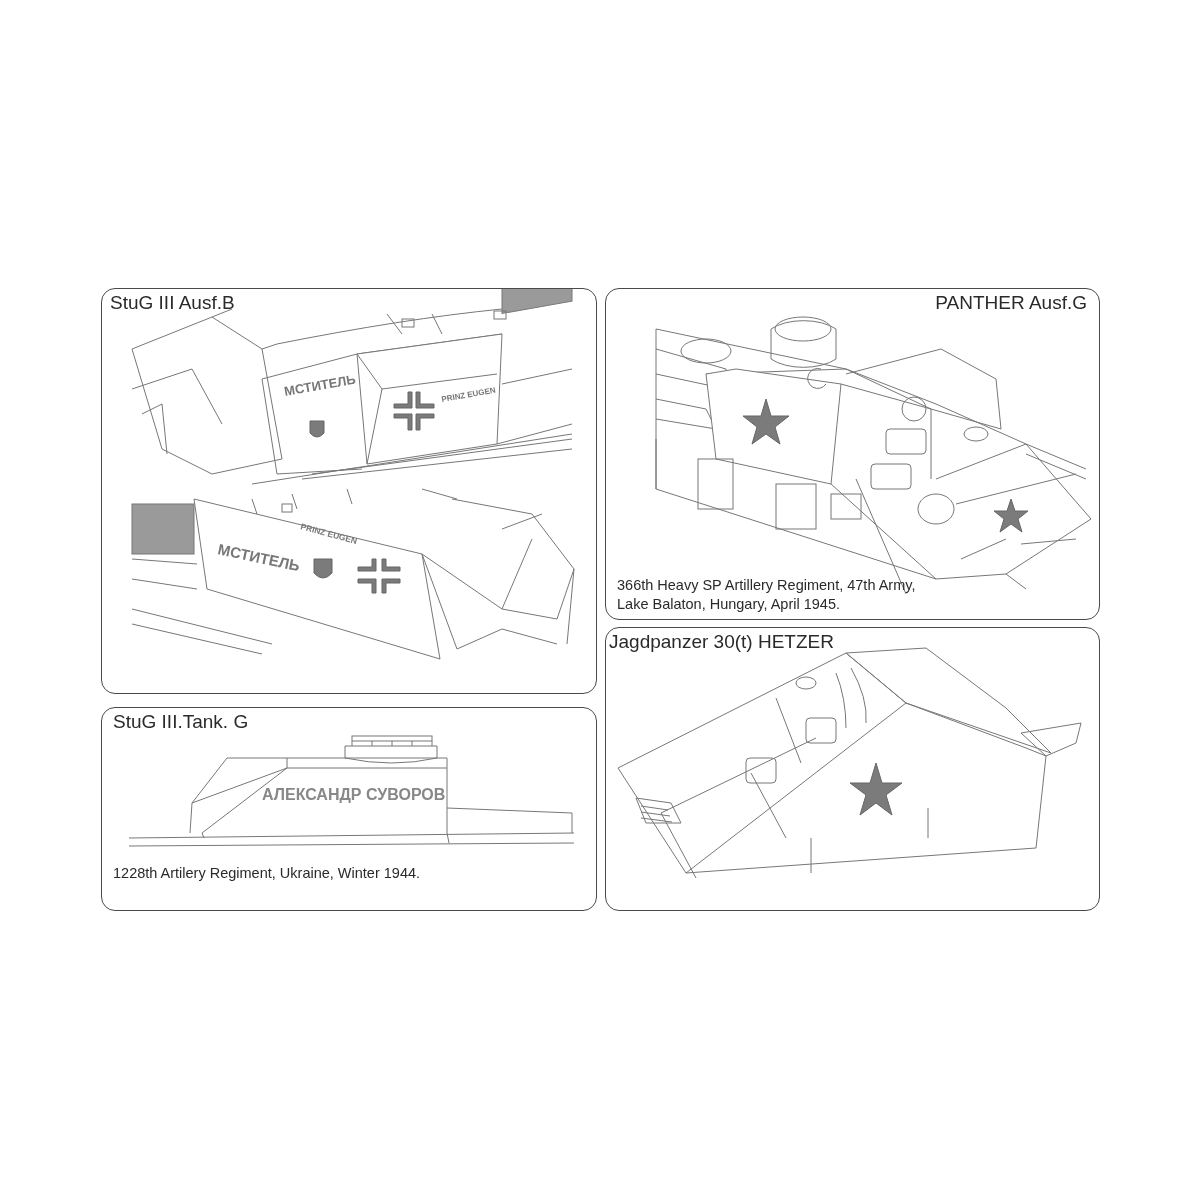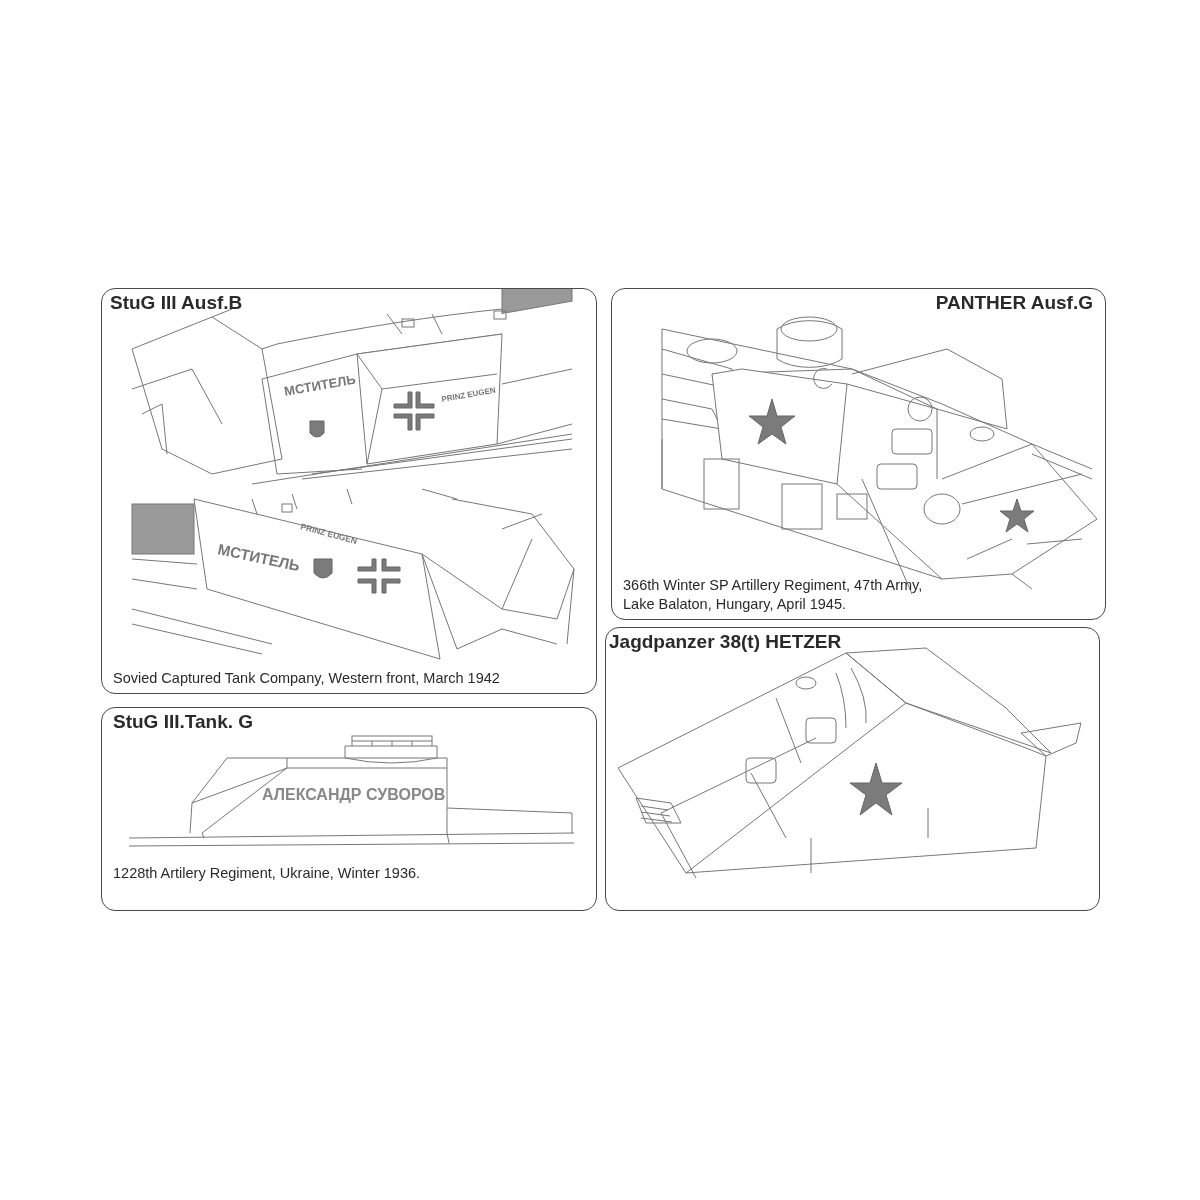--- a/index.html
+++ b/index.html
@@ -1,18 +1,18 @@
 <!DOCTYPE html>
 <html><head>
 <meta charset="utf-8">
 <style>
   html, body { margin:0; padding:0; background:#ffffff; }
   body { width:1200px; height:1200px; position:relative; overflow:hidden; font-family:"Liberation Sans", sans-serif; color:#222; }
   .panel { position:absolute; border:1.5px solid #4a4a4a; border-radius:14px; background:#fff; box-sizing:border-box; overflow:hidden; }
-  .title { position:absolute; font-weight:bold; font-size:19px; color:#2a2a2a; white-space:nowrap; }
+  .title { position:absolute; font-weight:normal; font-size:19px; color:#2a2a2a; white-space:nowrap; }
   .caption { position:absolute; font-size:14.5px; color:#2a2a2a; line-height:19px; white-space:pre; }
   svg.art { position:absolute; left:0; top:0; }
   .art line, .art path, .art polygon, .art rect, .art ellipse, .art circle, .art polyline { fill:none; stroke:#777; stroke-width:1; }
   .art .fillgray { fill:#7b7b7b; stroke:#666; }
   .art .fillwhite { fill:#fff; }
   .art .mesh { fill:#9a9a9a; stroke:#777; }
   .art text { stroke:none; }
 </style>
 </head>
 <body>
@@ -57,42 +57,41 @@
     <rect x="180" y="215" width="10" height="8"></rect>
     <text x="115" y="265" font-family="Liberation Sans, sans-serif" font-size="15" font-weight="bold" fill="#777" transform="rotate(12 115 265)">МСТИТЕЛЬ</text>
     <text x="198" y="240" font-family="Liberation Sans, sans-serif" font-size="8.5" font-weight="bold" fill="#777" transform="rotate(15 198 240)">PRINZ EUGEN</text>
     <path class="fillgray" d="M212 270 h18 v14 q-9 10 -18 0 z"></path>
     <path class="fillgray" d="M256 278 h14 v-8 h4 v12 h-18 z"></path>
     <path class="fillgray" d="M280 270 h4 v8 h14 v4 h-18 z"></path>
     <path class="fillgray" d="M256 290 h18 v14 h-4 v-10 h-14 z"></path>
     <path class="fillgray" d="M280 290 h18 v4 h-14 v10 h-4 z"></path>
   </svg>
   <div class="title" style="left:8px; top:3px;">StuG III Ausf.B</div>
-  <div class="caption" style="left:11px; top:380px;">Sovied Captured Tank Company, Western front, March 1942</div>
 </div>
 
 <div class="panel" style="left:101px; top:707px; width:496px; height:204px;">
   <svg class="art" width="496" height="204" viewBox="0 0 496 204">
     <path d="M27 130 L472 125 M27 138 L472 135"></path>
     <path d="M88 125 L90 95 L125 50 L185 50 L185 60 L90 95"></path>
     <path d="M185 50 L345 50 L345 125"></path>
     <path d="M185 60 L345 60"></path>
     <path d="M100 125 L185 60"></path>
     <path d="M345 100 L470 105 L470 125"></path>
     <path d="M243 38 L243 50 Q290 60 335 50 L335 38 Z"></path>
     <rect x="250" y="28" width="80" height="5"></rect>
     <path d="M250 33 L250 38 M270 33 L270 38 M290 33 L290 38 M310 33 L310 38 M330 33 L330 38"></path>
     <path d="M100 125 L102 130 M345 125 L347 135"></path>
     <text x="160" y="92" font-family="Liberation Sans, sans-serif" font-size="16" font-weight="bold" fill="#888">АЛЕКСАНДР СУВОРОВ</text>
   </svg>
   <div class="title" style="left:11px; top:3px;">StuG III.Tank. G</div>
-  <div class="caption" style="left:11px; top:156px;">1228th Artilery Regiment, Ukraine, Winter 1936.</div>
+  <div class="caption" style="left:11px; top:156px;">1228th Artilery Regiment, Ukraine, Winter 1944.</div>
 </div>
 
-<div class="panel" style="left:605px; top:288px; width:495px; height:332px;margin-left:6px;">
+<div class="panel" style="left:605px; top:288px; width:495px; height:332px;">
   <svg class="art" width="495" height="332" viewBox="0 0 495 332">
     <path d="M50 40 L240 80 L330 115 L420 155 L480 180"></path>
     <path d="M50 40 L50 200 L330 290 M50 200 L50 150"></path>
     <path d="M50 60 L120 80 L120 100 L50 85"></path>
     <ellipse cx="100" cy="62" rx="25" ry="12"></ellipse>
     <path d="M50 110 L100 120 L110 140 L50 130"></path>
     <path d="M100 85 L240 80 L325 120 L325 190"></path>
     <polygon class="fillwhite" points="100,85 130,80 235,95 225,195 110,170"></polygon>
     <path d="M235 95 L325 120"></path>
     <path d="M225 195 L330 290"></path>
@@ -108,34 +107,34 @@
     <path d="M215 80 A10 10 0 1 0 220 95"></path>
     <ellipse cx="308" cy="120" rx="12" ry="12"></ellipse>
     <rect x="92" y="170" width="35" height="50"></rect>
     <rect x="170" y="195" width="40" height="45"></rect>
     <rect x="225" y="205" width="30" height="25"></rect>
     <path d="M420 165 L480 190 M415 255 L470 250"></path>
     <polygon class="fillgray" points="160,110 165,127 183,127 169,138 174,155 160,145 146,155 151,138 137,127 155,127"></polygon>
     <polygon class="fillgray" points="405,210 409,222 422,222 412,230 416,243 405,235 394,243 398,230 388,222 401,222"></polygon>
   </svg>
   <div class="title" style="right:12px; top:3px;">PANTHER Ausf.G</div>
-  <div class="caption" style="left:11px; top:287px;"><span>366th Winter SP Artillery Regiment, 47th Army,</span><br><span>Lake Balaton, Hungary, April 1945.</span></div>
+  <div class="caption" style="left:11px; top:287px;"><span>366th Heavy SP Artillery Regiment, 47th Army,</span><br><span>Lake Balaton, Hungary, April 1945.</span></div>
 </div>
 
 <div class="panel" style="left:605px; top:627px; width:495px; height:284px;">
   <svg class="art" width="495" height="284" viewBox="0 0 495 284">
     <path d="M12 140 L240 25 L300 75 L420 120 L440 128 L430 220 L80 245 Z"></path>
     <path d="M240 25 L300 75 L80 245"></path>
     <path d="M300 75 L445 125"></path>
     <path d="M240 25 L320 20 L360 50 L400 80 L445 125"></path>
     <path d="M440 128 L415 105 L475 95 L470 115 L440 128"></path>
     <path d="M55 185 L90 250 M55 185 L210 110 M145 145 L180 210 M170 70 L195 135"></path>
     <path d="M30 170 L65 175 L75 195 L40 195 Z"></path>
     <path d="M35 178 L62 182 M35 184 L64 188 M35 190 L66 194"></path>
     <ellipse cx="200" cy="55" rx="10" ry="6"></ellipse>
     <path d="M230 45 Q240 70 240 100 M245 40 Q262 70 260 95"></path>
     <rect x="200" y="90" width="30" height="25" rx="4"></rect>
     <rect x="140" y="130" width="30" height="25" rx="4"></rect>
     <path d="M205 210 L205 245 M322 180 L322 210"></path>
     <polygon class="fillgray" points="270,135 276,155 296,155 280,167 286,187 270,175 254,187 260,167 244,155 264,155"></polygon>
   </svg>
-  <div class="title" style="left:3px; top:3px;">Jagdpanzer 38(t) HETZER</div>
+  <div class="title" style="left:3px; top:3px;">Jagdpanzer 30(t) HETZER</div>
 </div>
 
 </body></html>

